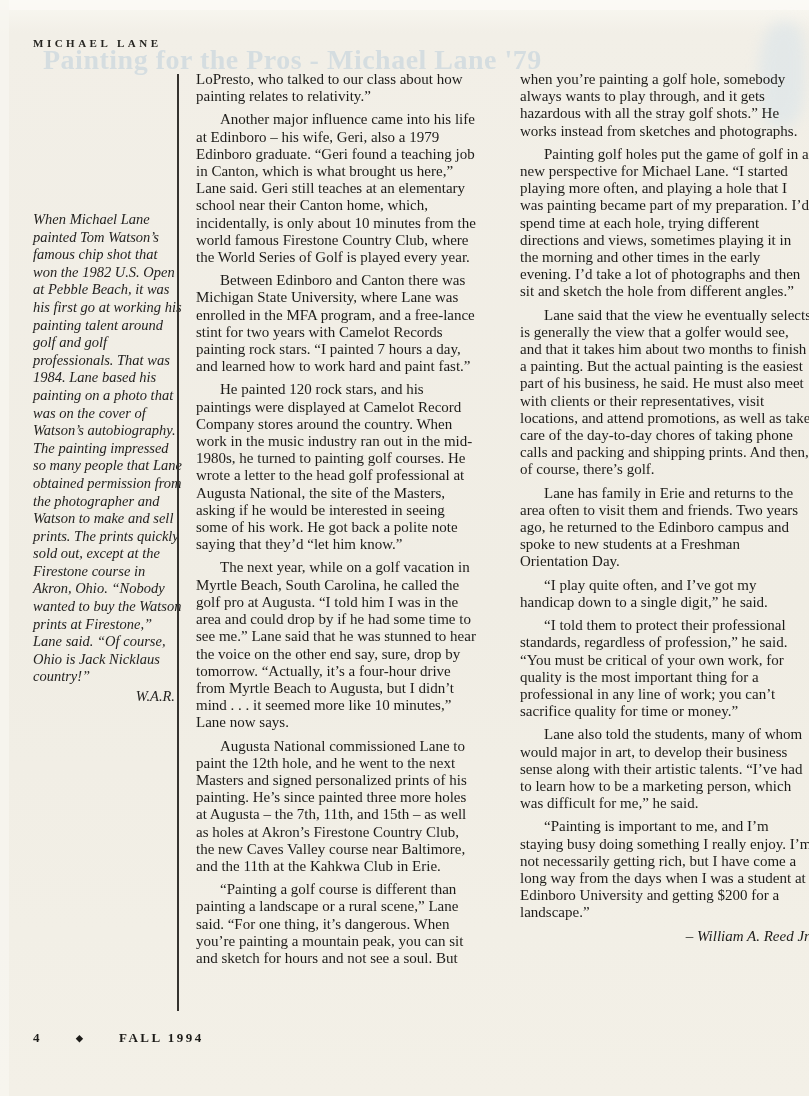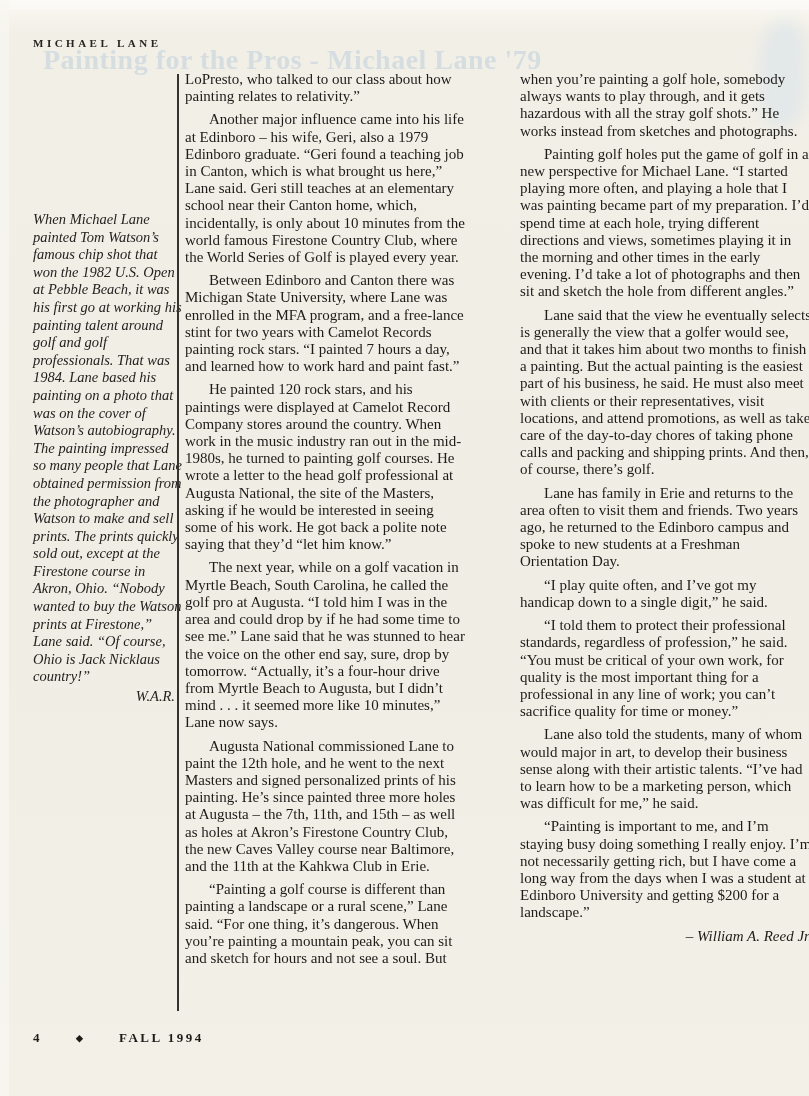--- a/index.html
+++ b/index.html
@@ -49,21 +49,21 @@
   .sidebar p { margin: 0; }
   .sidebar .sig { text-align: right; margin-top: 2px; padding-right: 8px; }
   .rule {
     position: absolute; left: 177px; top: 74px; width: 2px; height: 937px;
     background: #35332f; z-index: 2;
   }
   .col {
     position: absolute; top: 71px; z-index: 2;
     font-size: 15px; line-height: 17.2px; color: #1d1c19;
   }
-  .col1 { left: 185px; width: 284px; }
+  .col1 { left: 196px; width: 284px; }
   .col2 { left: 494px; width: 292px; margin-left: 26px; }
   .col p { margin: 0 0 6px 0; text-indent: 24px; }
   .col p:first-child { text-indent: 0; }
   .byline { text-align: right; font-style: italic; margin: 2px 0 0 0 !important; text-indent: 0 !important; }
   .footer {
     position: absolute; left: 33px; top: 1030px; z-index: 2;
     display: flex; align-items: center;
     font-size: 13px; letter-spacing: 2.5px; color: #1d1c19; font-weight: bold;
   }
   .footer .num { margin-right: 34px; }

